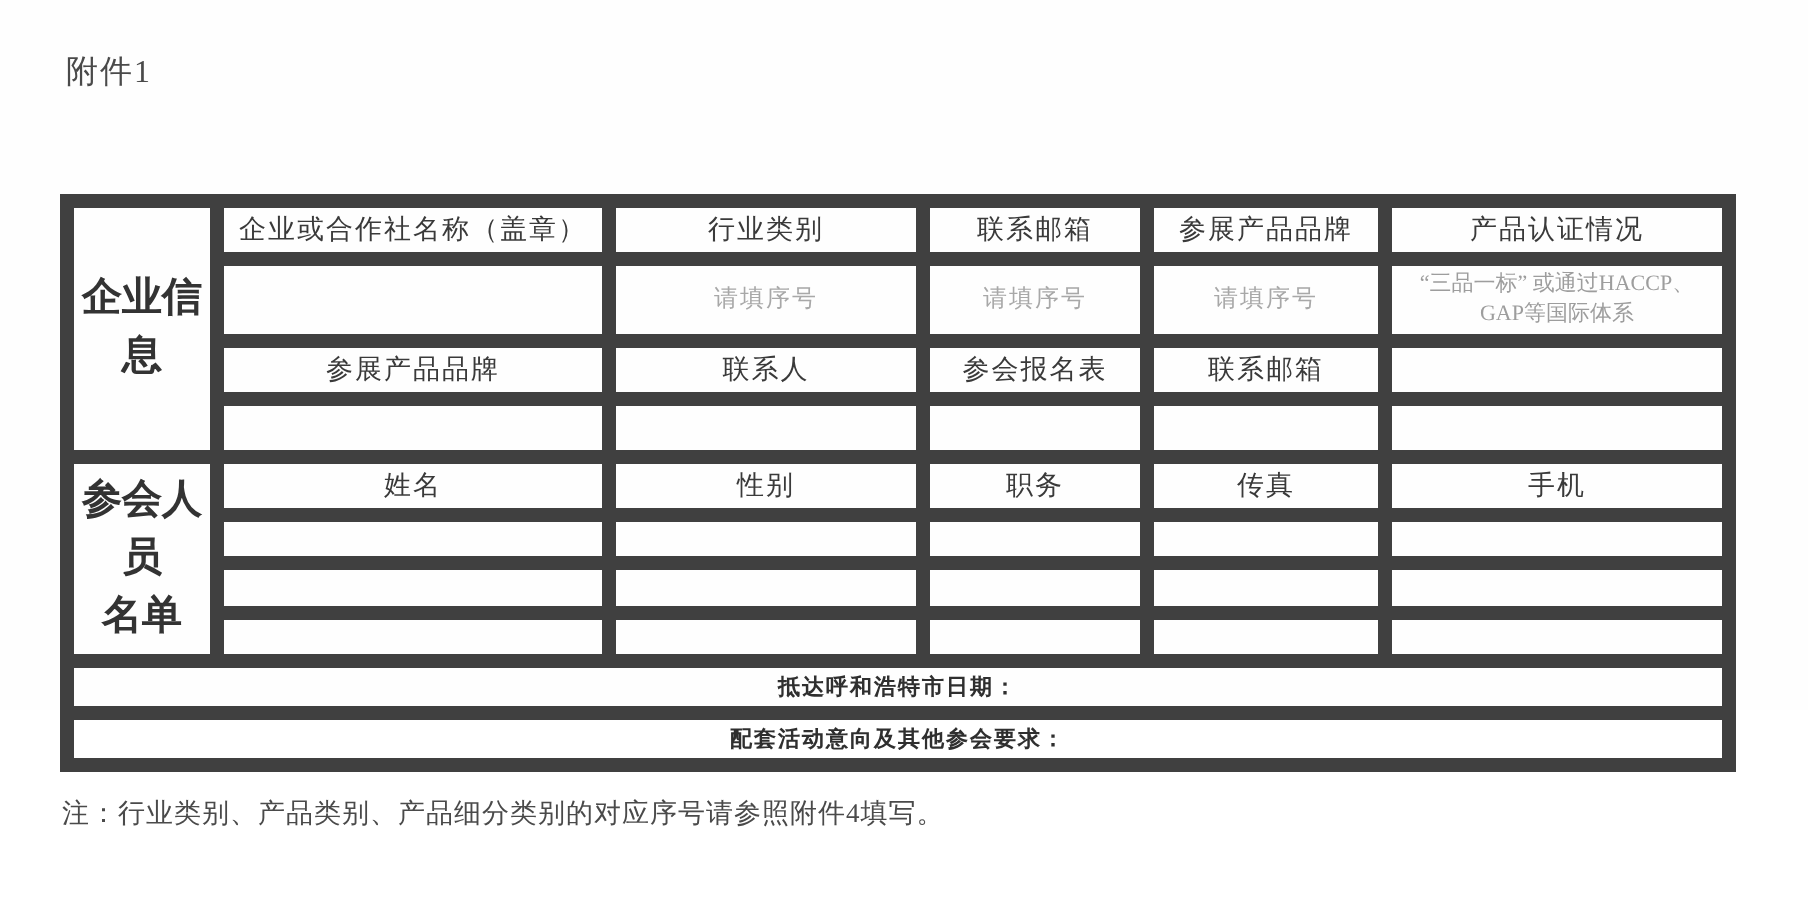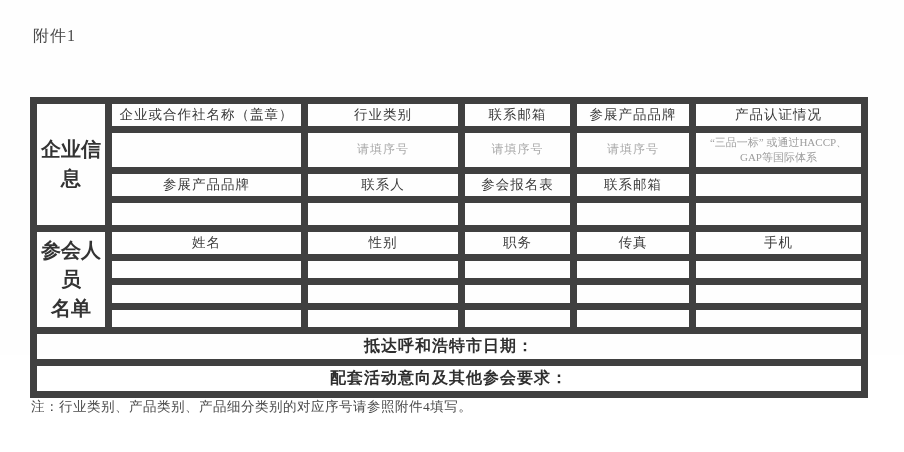--- a/index.html
+++ b/index.html
@@ -87,21 +87,21 @@
     font-size: 11px;
     color: #9d9d9d;
     line-height: 1.35;
     letter-spacing: 0px;
     padding: 1px 6px;
   }
   td.wide-label {
     text-align: left;
     font-family: "Liberation Sans", "DejaVu Sans", sans-serif;
     font-weight: bold;
-    font-size: 16px;
+    font-size: 11px;
     color: #2f2f2f;
     padding-left: 6px;
     letter-spacing: 1px;
   }
   .footnote {
     position: absolute;
     left: 31px;
     top: 398px;
     font-size: 13.5px;
     color: #4a4a4a;

